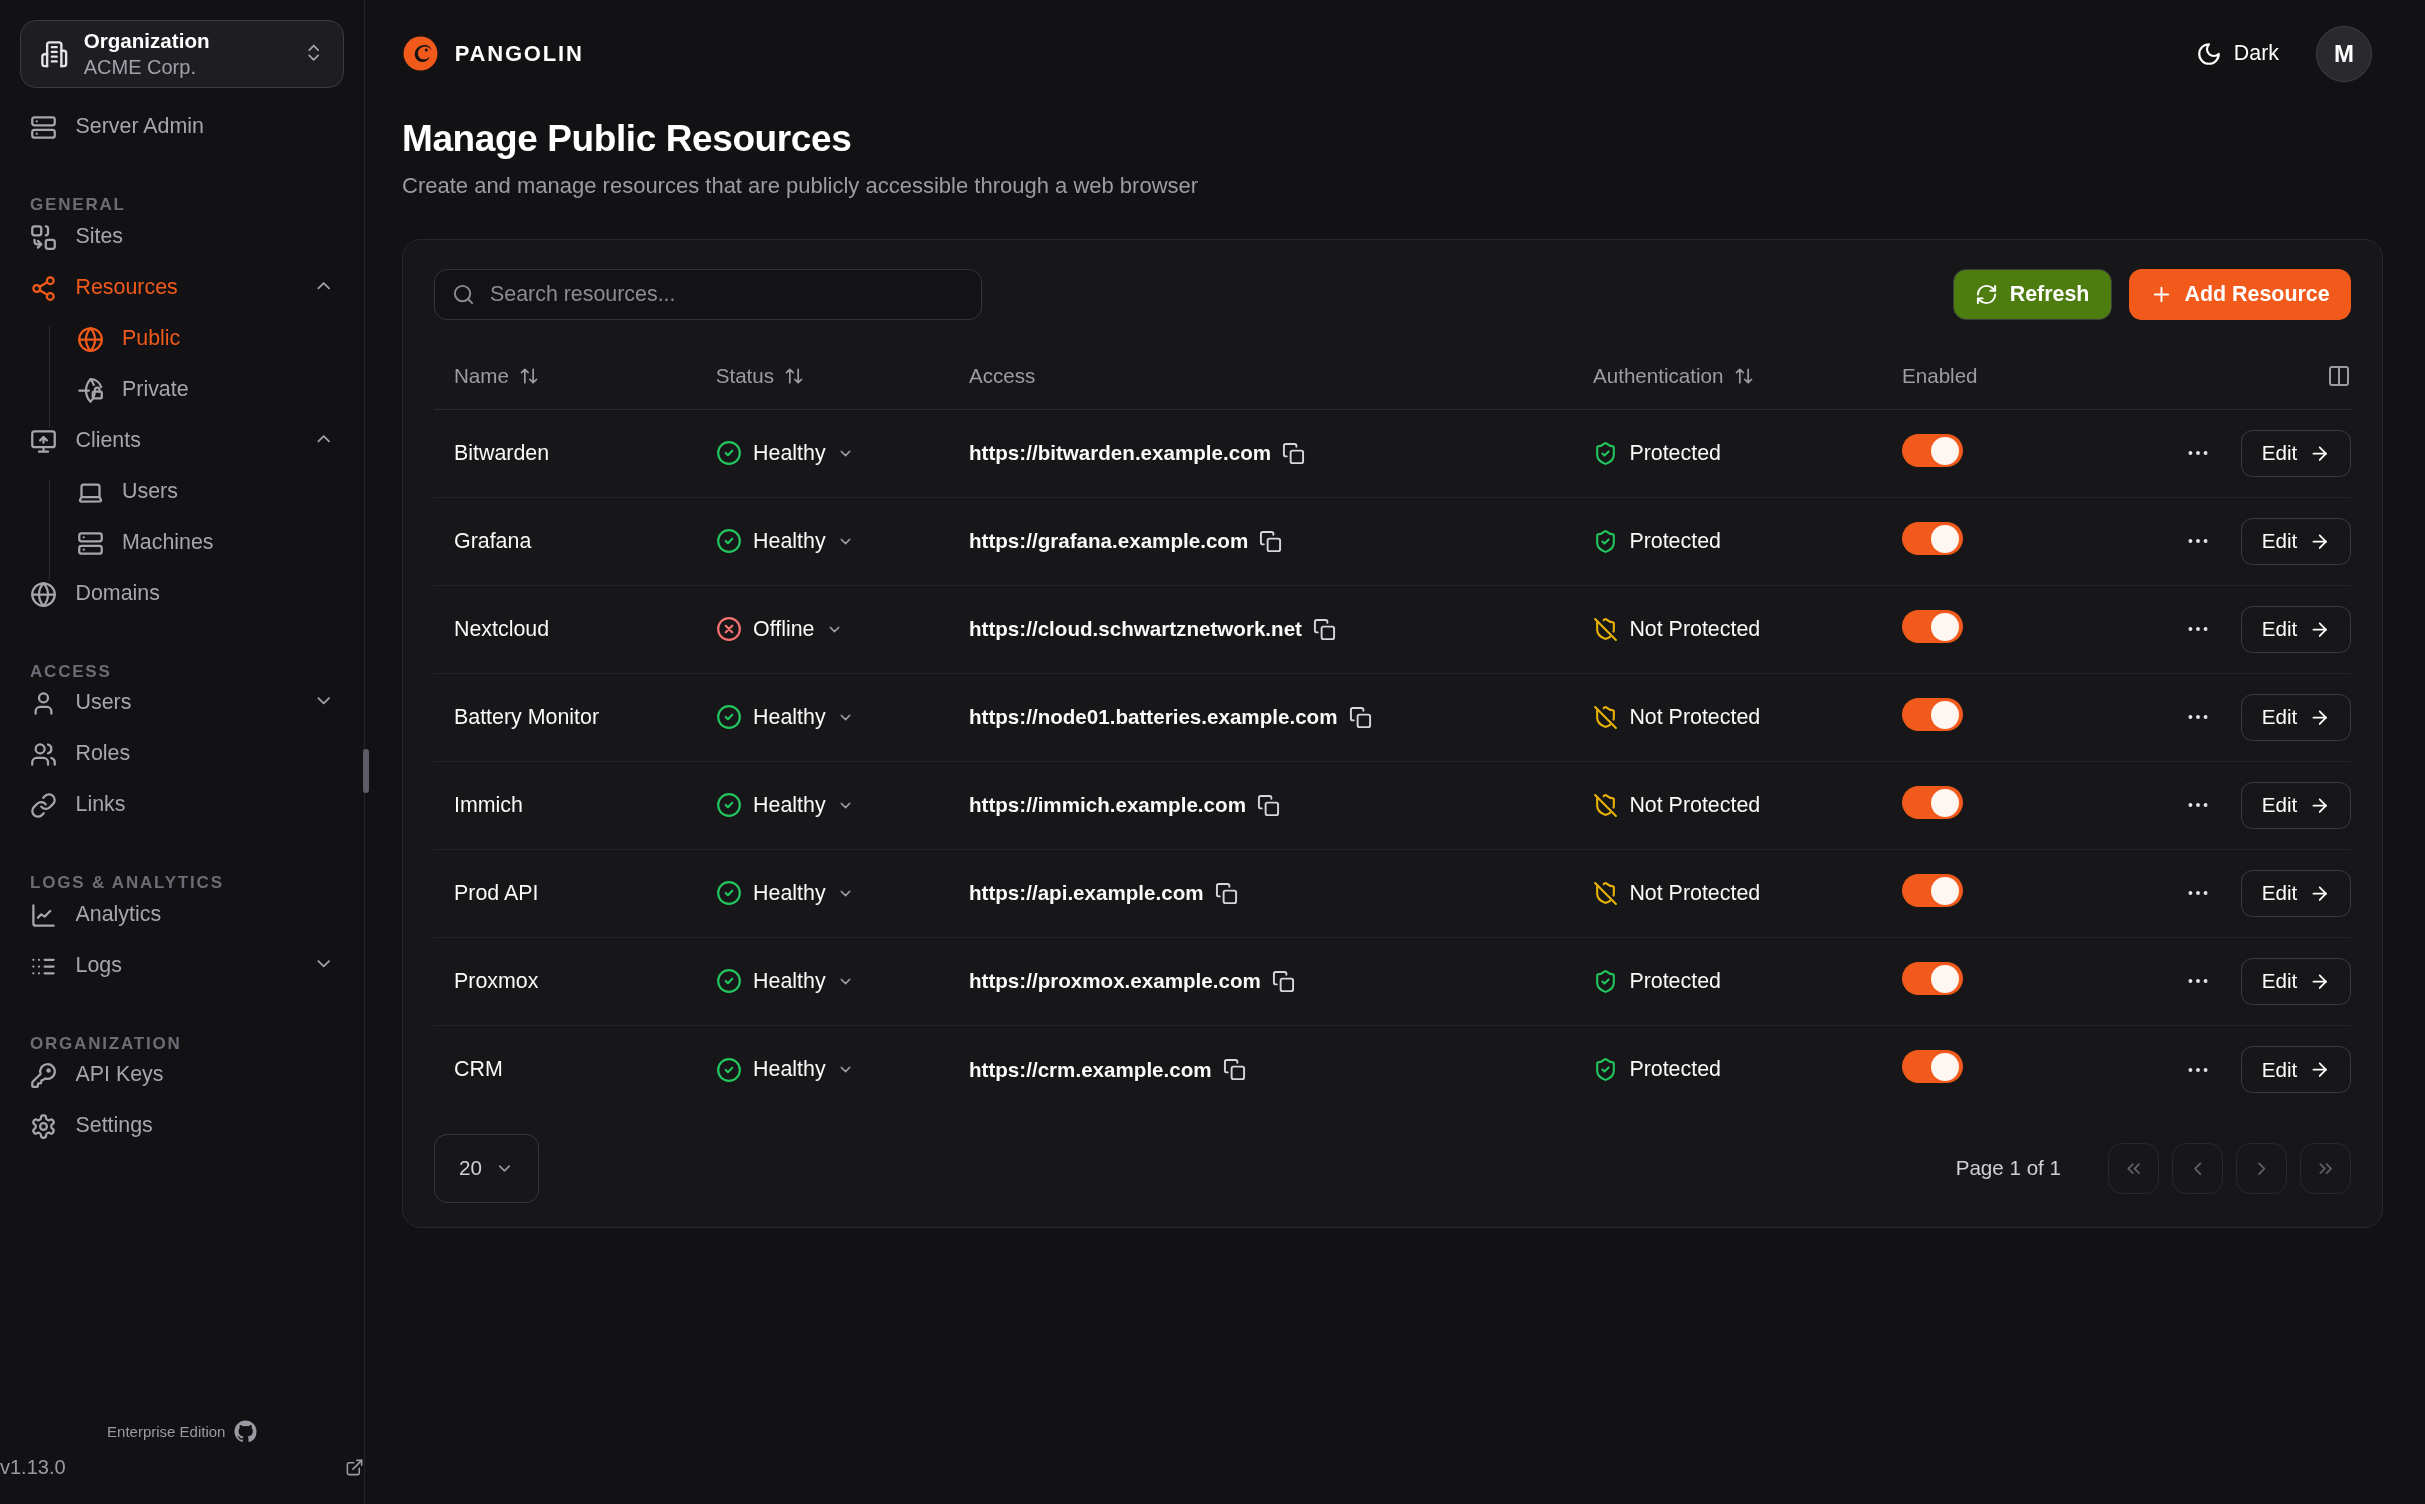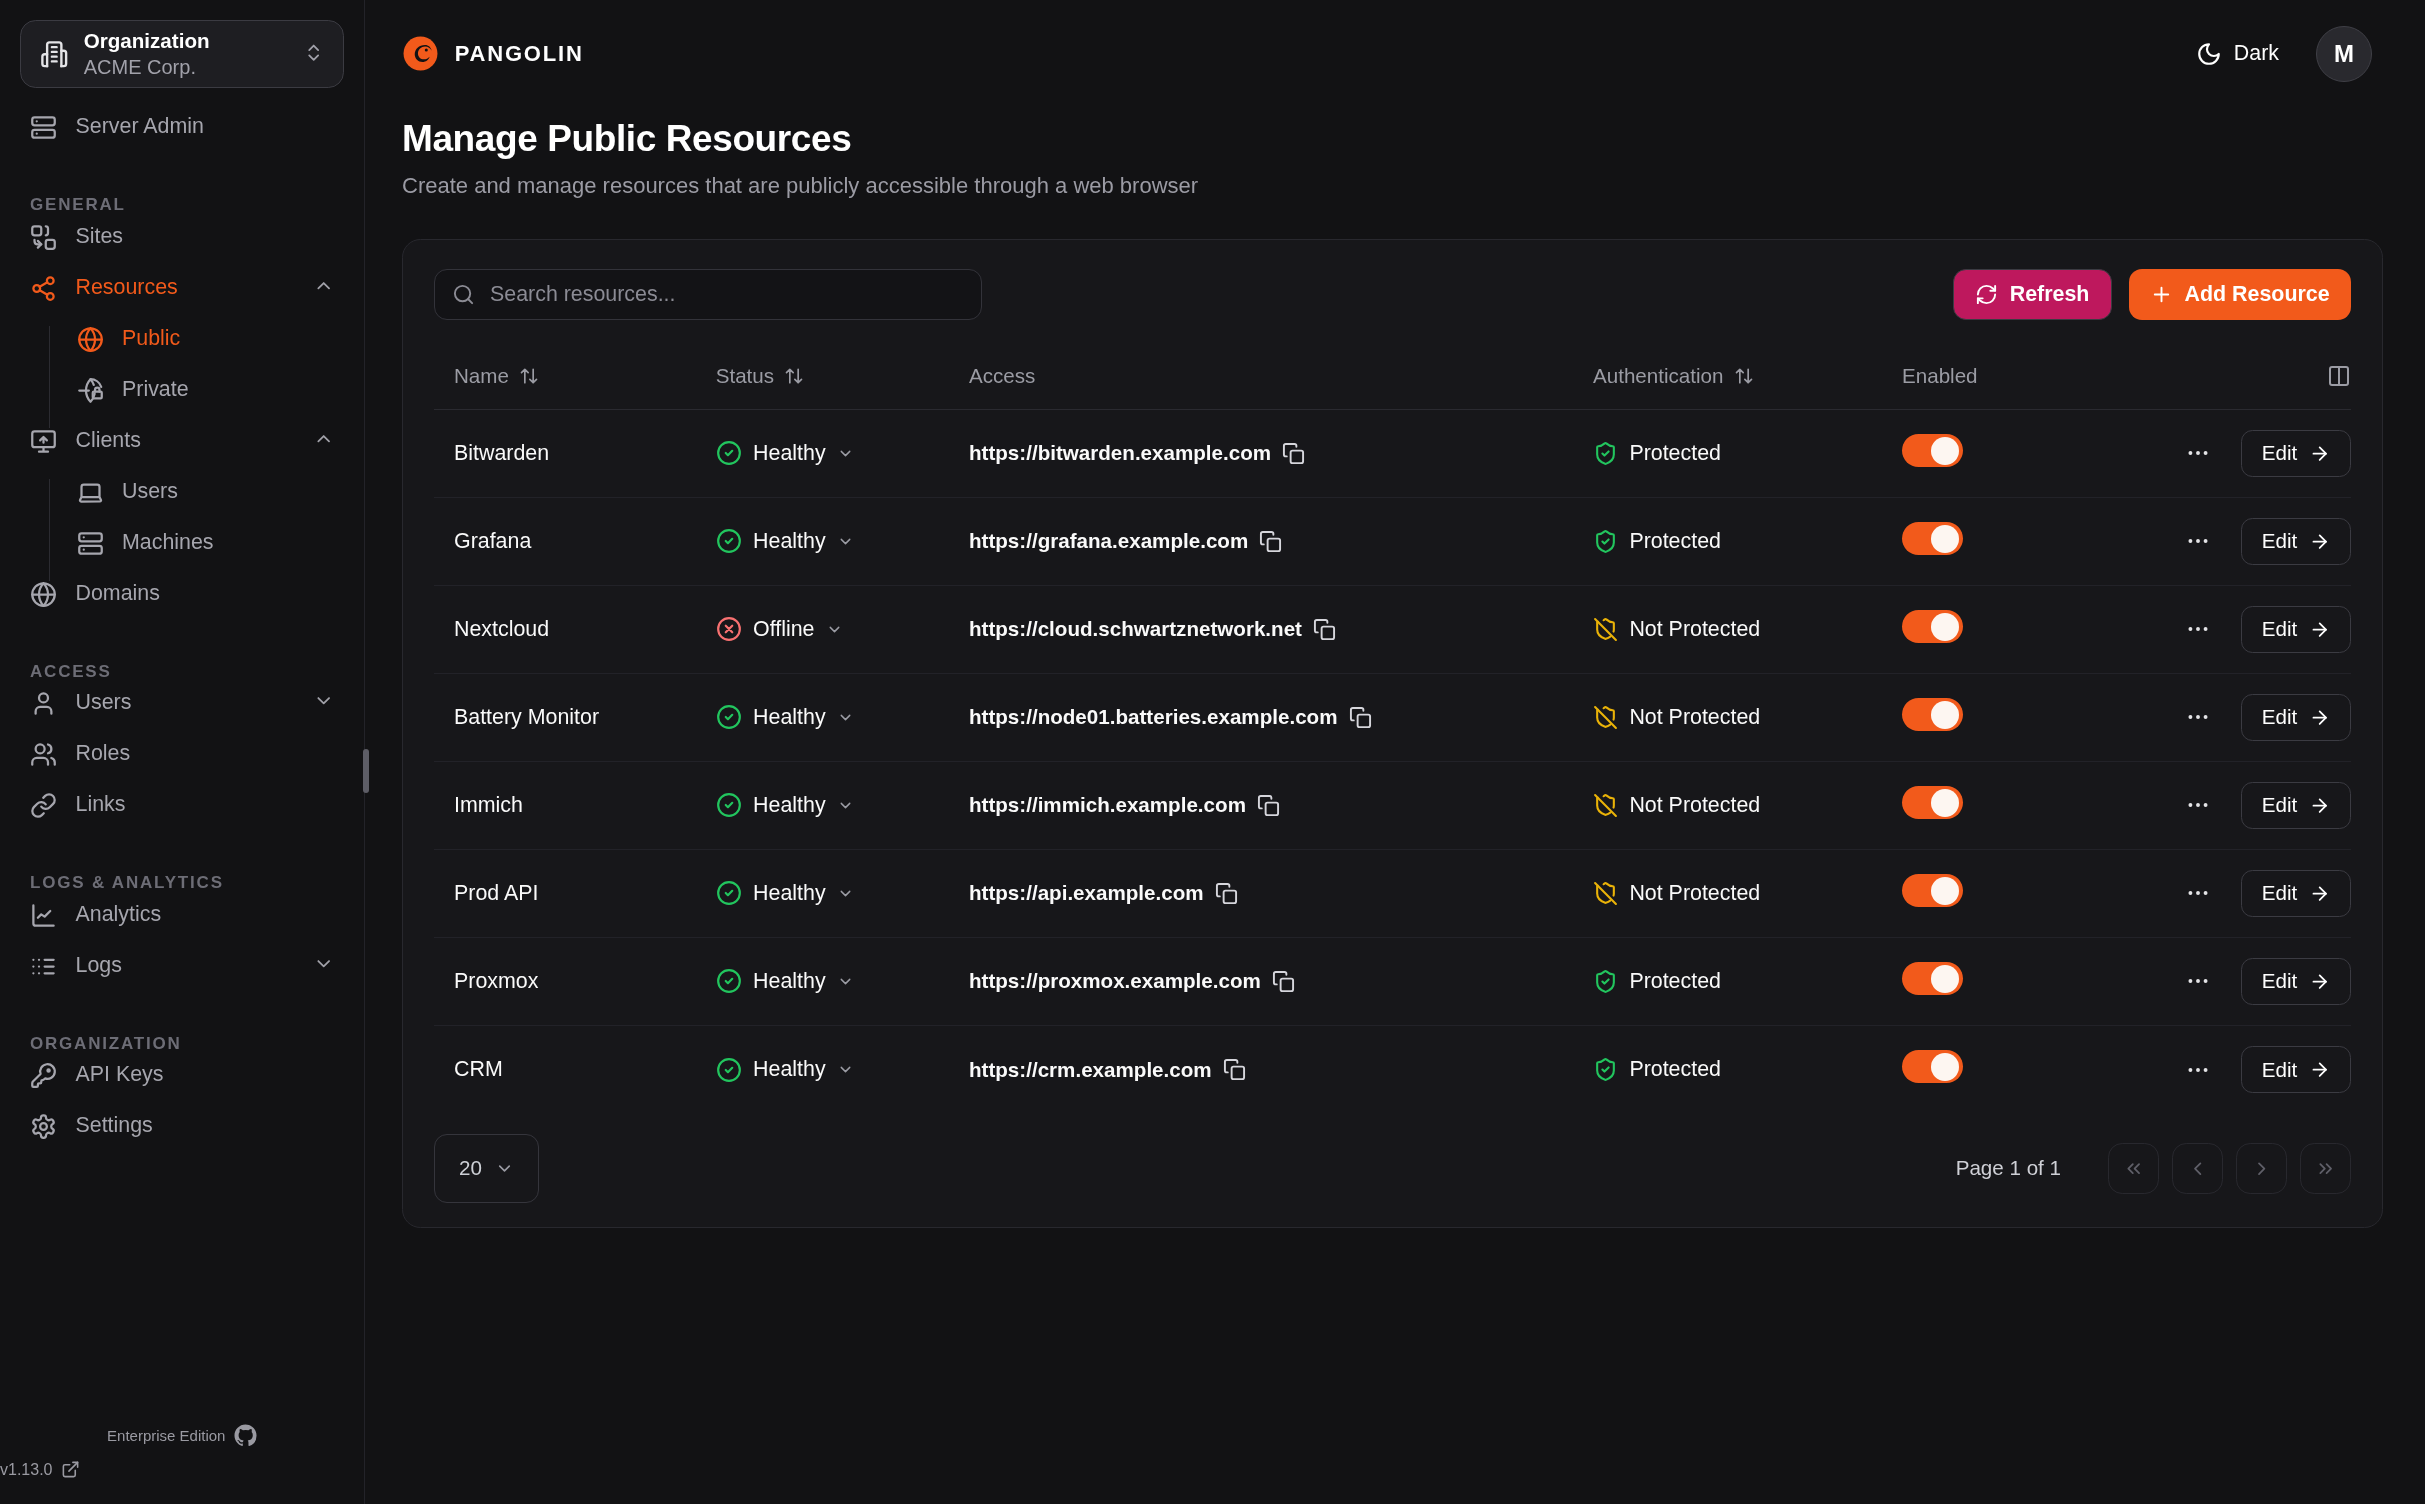--- a/index.html
+++ b/index.html
@@ -31,21 +31,21 @@
   .nav-item .chev .ic{width:21.4px;height:21.4px;color:#a0a0a8;}
   .nav-item.active{color:var(--accent,#f25a1b);}
   .nav-section{font-size:17px;font-weight:700;letter-spacing:1.8px;color:#6d6d76;
     margin:30px 0 8.5px 10px;}
   .sub{margin-left:28.5px;border-left:1.4px solid #2b2b31;display:flex;flex-direction:column;}
   .sub .nav-item{padding-left:27px;}
 
   .sidebar-footer{margin-top:auto;text-align:center;color:#9a9aa2;}
   .edition{font-size:15px;display:flex;align-items:center;justify-content:center;gap:8.5px;margin-bottom:13px;}
   .edition svg{width:23px;height:23px;fill:#9a9aa2;}
-  .version{font-size:16px;display:flex;align-items:center;justify-content:flex-start;gap:8.5px;}
+  .version{font-size:20px;display:flex;align-items:center;justify-content:space-between;gap:8.5px;}
   .version .ic{width:19px;height:19px;color:#9a9aa2;}
   .resize-handle{position:absolute;right:-5px;top:749px;width:6.4px;height:44px;border-radius:3.6px;background:#5d5d66;z-index:5;cursor:col-resize;}
 
   
   .main{flex:1;display:flex;flex-direction:column;min-width:0;}
   .topbar{height:107px;flex:none;display:flex;align-items:center;justify-content:space-between;padding:0 54px 0 37px;}
   .logo{display:flex;align-items:center;gap:15.7px;}
   .logo-mark{width:37px;height:37px;}
   .logo-text{font-size:22px;font-weight:700;letter-spacing:1.8px;color:#fff;}
   .topbar-right{display:flex;align-items:center;gap:31px;}
@@ -65,21 +65,21 @@
   .search{width:548px;height:51px;border:1.4px solid #33333a;border-radius:13px;background:#131316;
     display:flex;align-items:center;gap:13px;padding:0 17px;}
   .search .ic{width:23px;height:23px;color:#8b8b94;}
   .search input{flex:1;background:transparent;border:none;outline:none;color:#e4e4e7;
     font-size:21.4px;font-family:inherit;}
   .search input::placeholder{color:#8b8b94;}
   .toolbar-actions{display:flex;gap:17px;}
   .btn{height:51px;border-radius:13px;display:inline-flex;align-items:center;gap:11.4px;
     font-size:21.4px;font-weight:600;padding:0 21.4px;font-family:inherit;cursor:pointer;}
   .btn .ic{width:23px;height:23px;}
-  .btn-outline{border:1.4px solid #3b3b42;background:#be185d;color:#fff;}
+  .btn-outline{border:1.4px solid #3b3b42;background:#4d7c0f;color:#fff;}
   .btn-accent{border:none;background:var(--accent,#f25a1b);color:#fff;}
 
   .thead,.trow{display:flex;align-items:center;}
   .thead{height:67px;border-bottom:1.4px solid #2a2a30;color:#9b9ca4;font-size:20.6px;}
   .thead .hcell{display:flex;align-items:center;gap:10px;background:none;border:none;color:inherit;
     font:inherit;padding:0;cursor:pointer;}
   .thead .ic{width:20px;height:20px;}
   .c-name{width:266px;padding-left:20px;flex:none;}
   .c-status{width:249px;padding-left:15.7px;flex:none;}
   .c-access{flex:1;padding-left:20px;min-width:0;}

